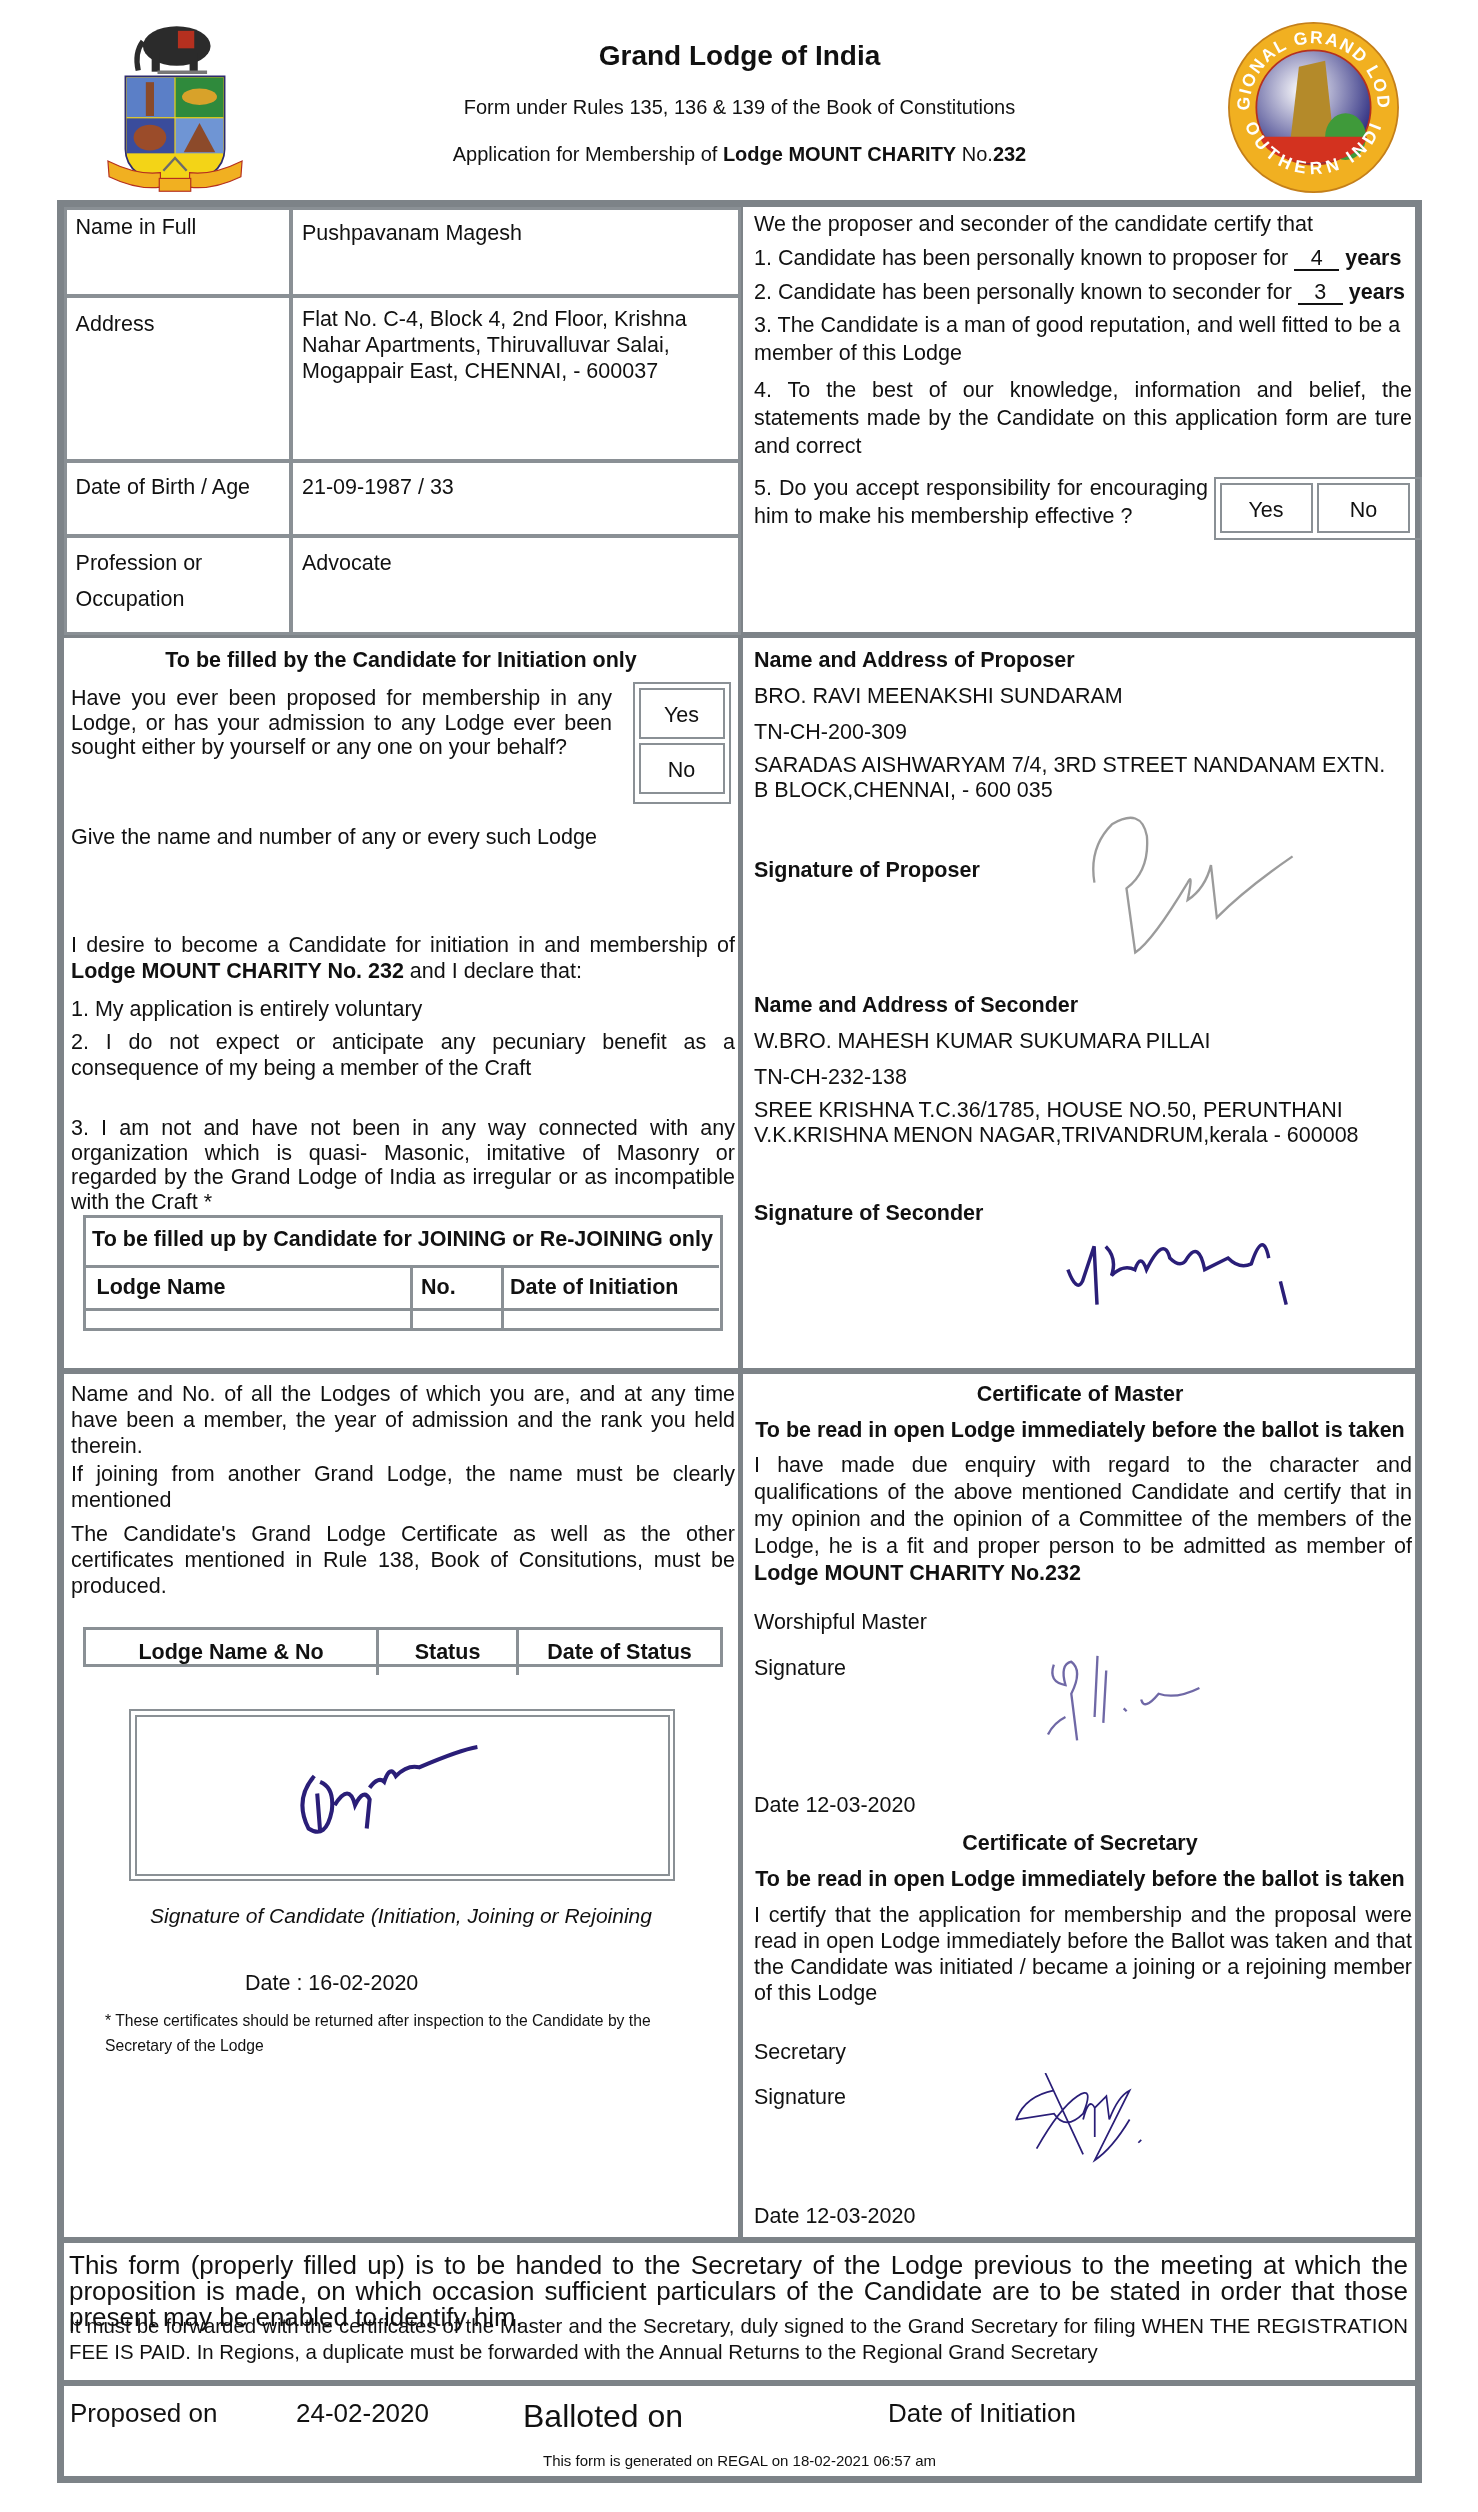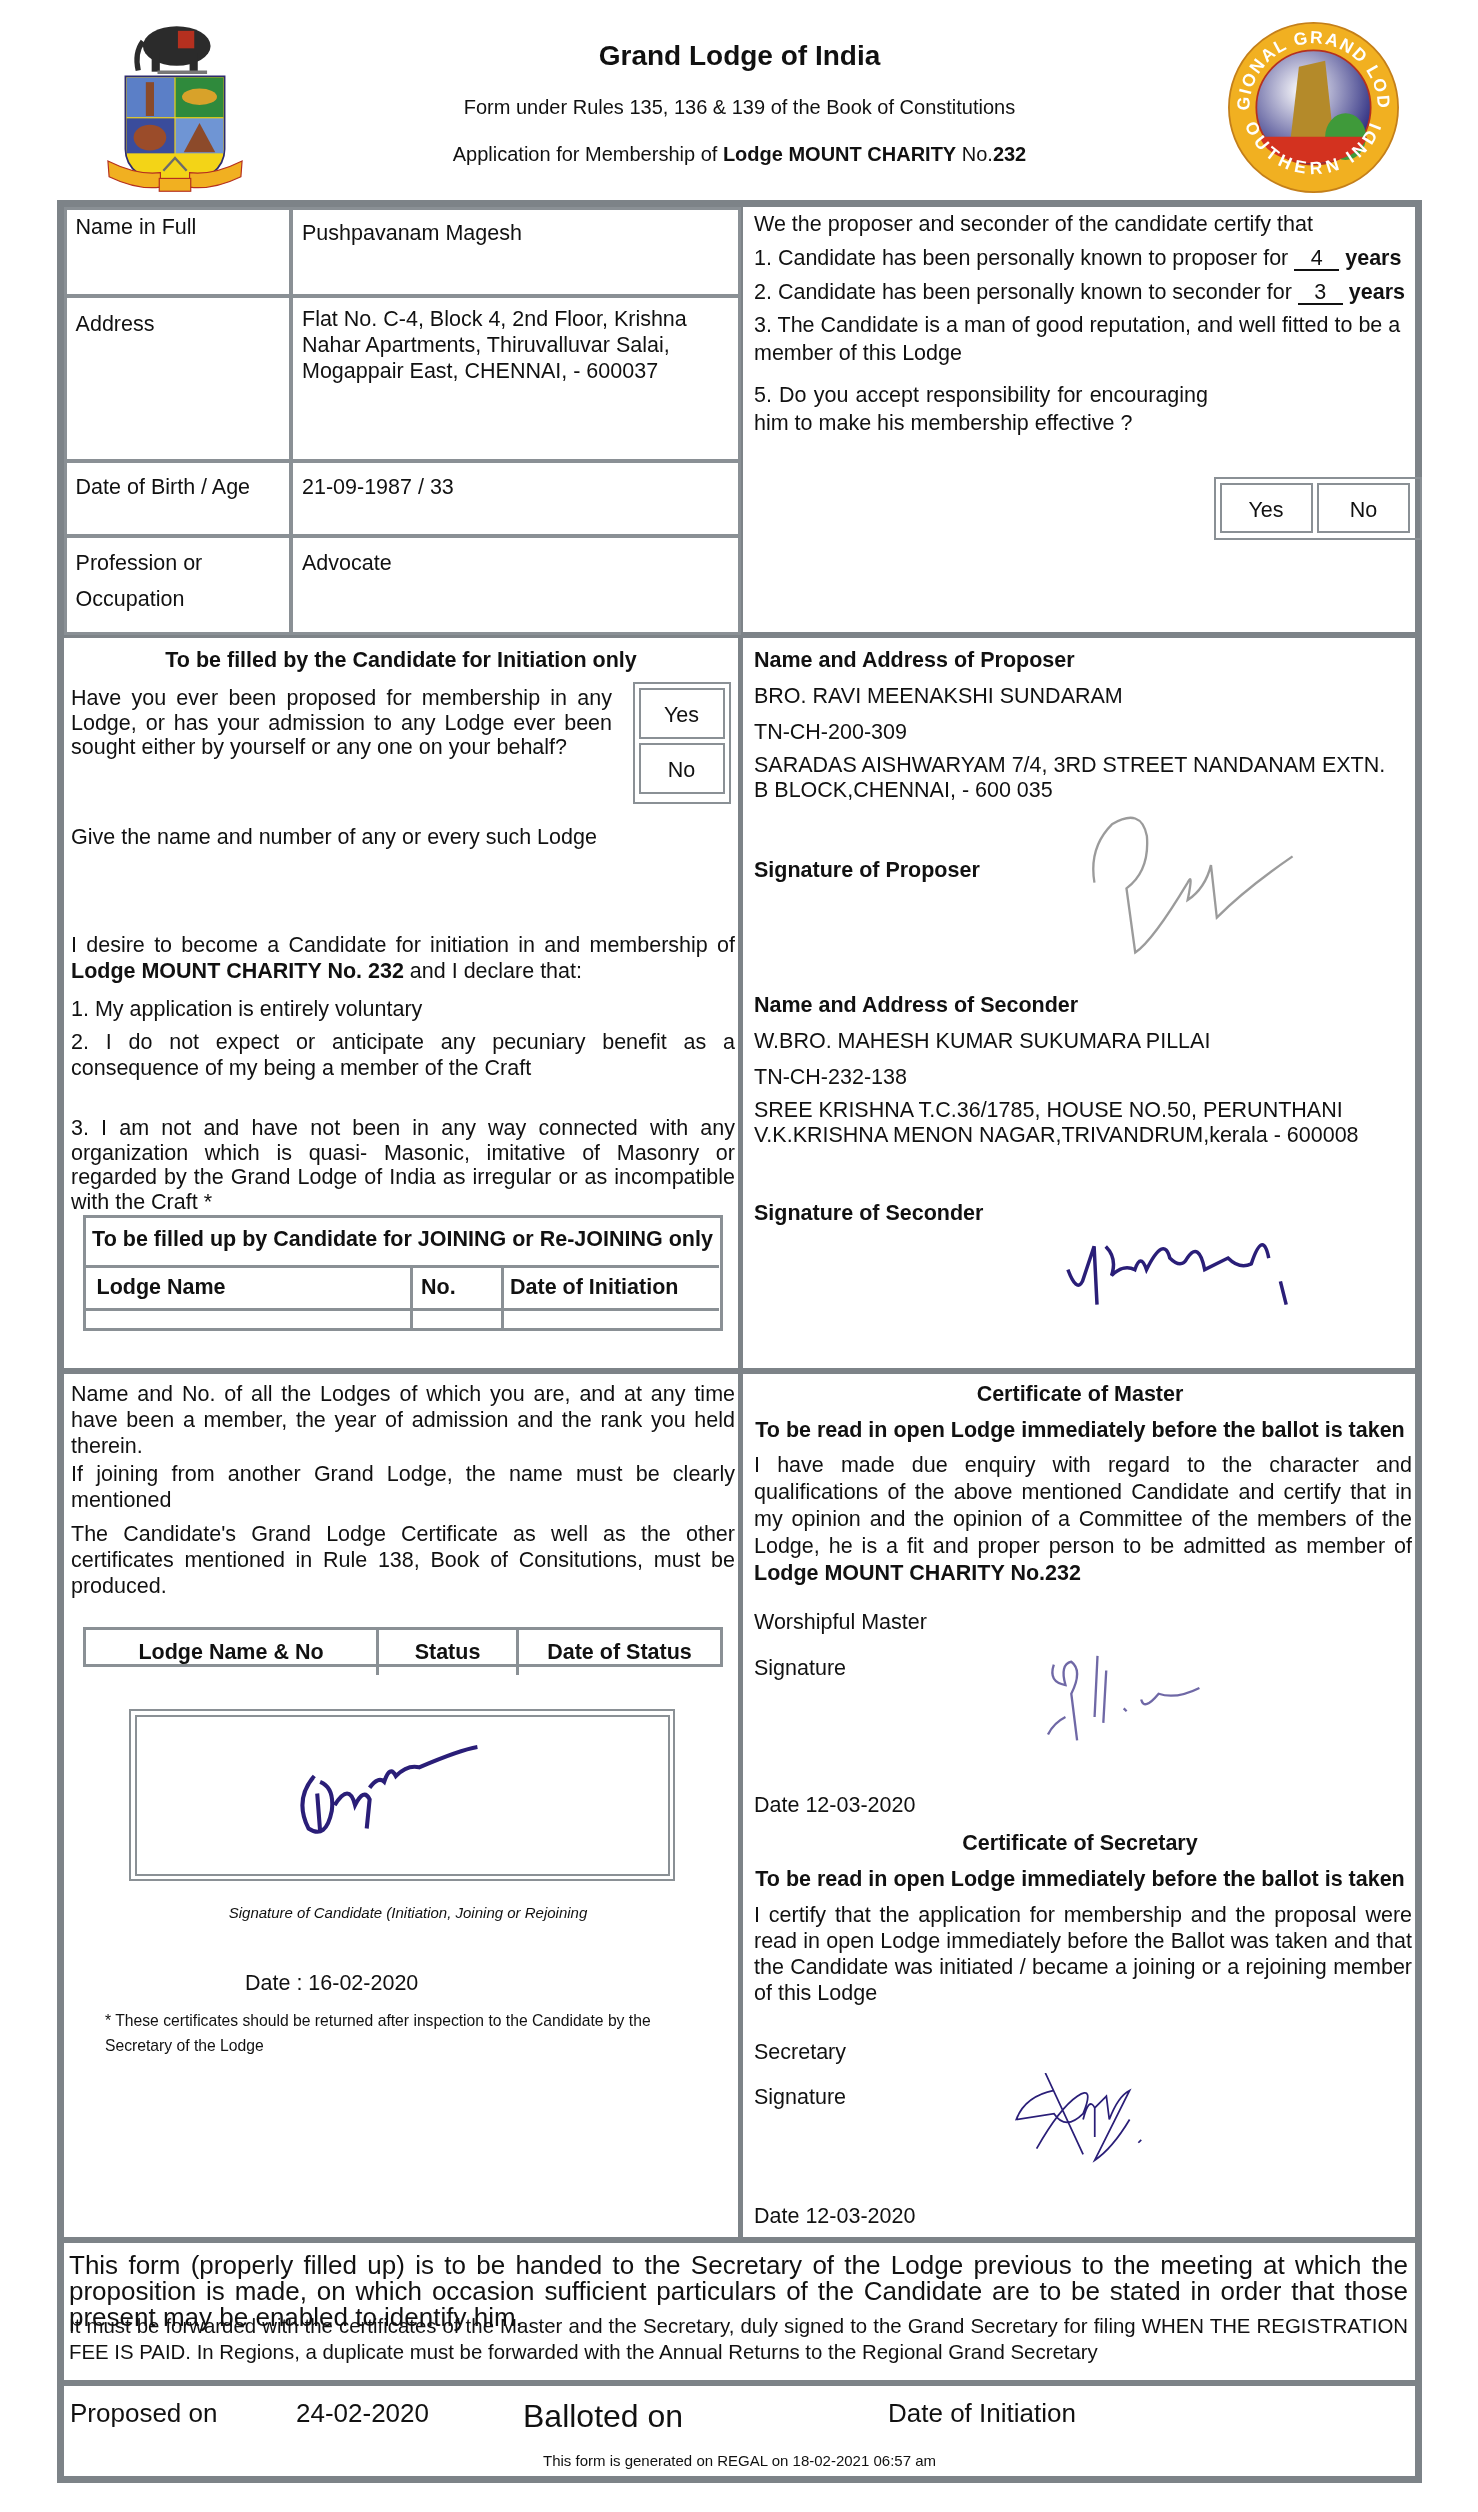--- a/index.html
+++ b/index.html
@@ -116,20 +116,21 @@
 
 <div class="abs txt" style="left:754px;top:210px;width:658px;line-height:28px;">
   <div class="p">We the proposer and seconder of the candidate certify that</div>
   <div class="p">
     <span>1. Candidate has been personally known to proposer for </span><span class="underline-blank">4</span> <span class="bold">years</span>
   </div>
   <div class="p">
     <span>2. Candidate has been personally known to seconder for </span><span class="underline-blank">3</span> <span class="bold">years</span>
   </div>
   <div class="p">3. The Candidate is a man of good reputation, and well fitted to be a member of this Lodge</div>
+  <div class="p justify" style="margin-top:8.2px;">4. To the best of our knowledge, information and belief, the statements made by the Candidate on this application form are ture and correct</div>
   <div class="p justify" style="width:454px;margin-top:14px;">5. Do you accept responsibility for encouraging him to make his membership effective ?</div>
 </div>
 <div class="abs" style="left:1214px;top:477px;width:208px;height:63px;border:2.3px solid #8a9095;box-sizing:border-box;">
   <div class="abs center txt" style="left:3.5px;top:3.5px;width:93px;height:50px;line-height:50px;border:2.3px solid #8a9095;box-sizing:border-box;">Yes</div>
   <div class="abs center txt" style="left:101px;top:3.5px;width:93px;height:50px;line-height:50px;border:2.3px solid #8a9095;box-sizing:border-box;">No</div>
 </div>
 
 <div class="abs txt bold center" style="left:64px;top:645px;width:674px;">To be filled by the Candidate for Initiation only</div>
 <div class="abs txt justify" style="left:71px;top:686px;width:541px;line-height:24.5px;">Have you ever been proposed for membership in any Lodge, or has your admission to any Lodge ever been sought either by yourself or any one on your behalf?</div>
 <div class="abs" style="left:633px;top:682px;width:98px;height:122px;border:2.3px solid #8a9095;box-sizing:border-box;">
@@ -186,21 +187,21 @@
   <div class="abs center txt bold" style="left:433px;top:7px;width:201px;">Date of Status</div>
 </div>
 
 <div class="abs dbl" style="left:129px;top:1709px;width:546px;height:172px;">
   <div></div>
 </div>
 <svg class="sig" style="left:291px;top:1741px;" width="233" height="105" viewBox="0 0 400 180">
   <path d="M40 60 Q5 100 30 150 Q60 170 70 120 Q75 80 50 70 M45 90 L50 155 M75 110 Q100 70 110 110 Q125 80 135 100 L130 150 M135 80 Q150 60 160 70 Q170 40 180 60 Q200 40 220 45 Q290 15 320 10" stroke="#2a1e78" stroke-width="7" fill="none"></path>
 </svg>
 
-<div class="abs center" style="left:64px;top:1904px;width:674px;font-size:15px;font-style:italic;padding-left:7px;">Signature of Candidate (Initiation, Joining or Rejoining</div>
+<div class="abs center" style="left:64px;top:1904px;width:674px;font-size:21px;font-style:italic;">Signature of Candidate (Initiation, Joining or Rejoining</div>
 <div class="abs txt" style="left:245px;top:1968px;">Date : 16-02-2020</div>
 <div class="abs" style="left:105px;top:2009px;width:617px;font-size:15.7px;line-height:24.5px;">* These certificates should be returned after inspection to the Candidate by the Secretary of the Lodge</div>
 
 <div class="abs txt bold center" style="left:745px;top:1379px;width:670px;">Certificate of Master</div>
 <div class="abs txt bold center" style="left:745px;top:1415px;width:670px;">To be read in open Lodge immediately before the ballot is taken</div>
 <div class="abs txt justify" style="left:754px;top:1452px;width:658px;line-height:27px;">
   <span>I have made due enquiry with regard to the character and qualifications of the above mentioned Candidate and certify that in my opinion and the opinion of a Committee of the members of the Lodge, he is a fit and proper person to be admitted as member of</span>
   <span class="bold">Lodge MOUNT CHARITY No.232</span>
 </div>
 <div class="abs txt" style="left:754px;top:1607px;">Worshipful Master</div>

